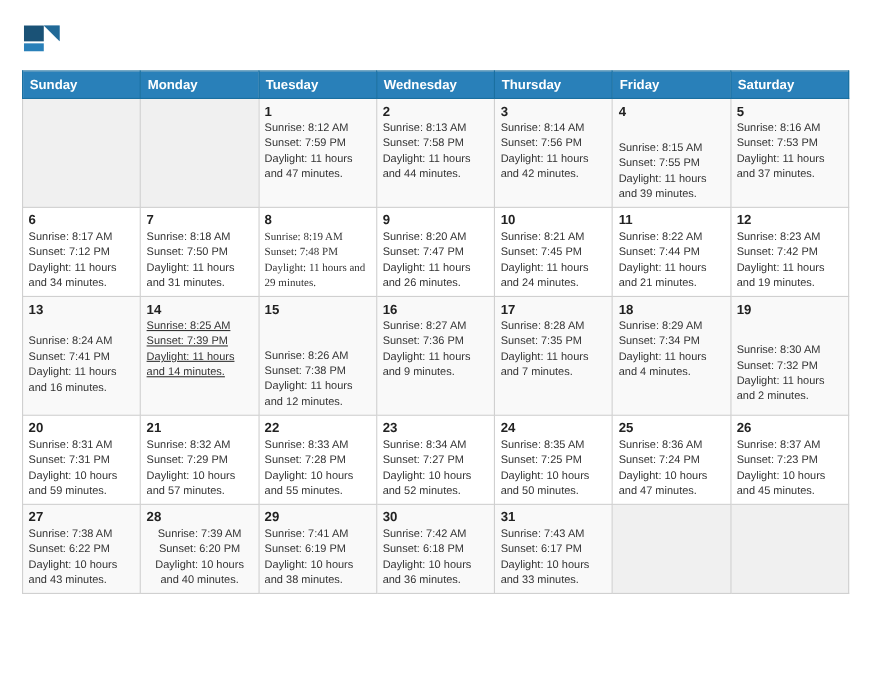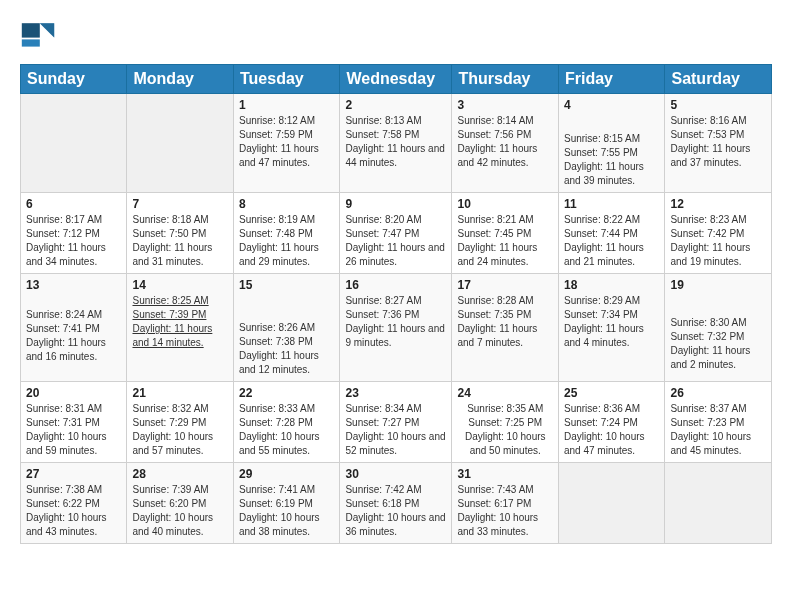--- a/index.html
+++ b/index.html
@@ -54,21 +54,21 @@
     .calendar-table {
       width: 100%;
       border-collapse: collapse;
       font-size: 10.5px;
     }
     .calendar-table thead tr th {
       background: #2980b9;
       color: #fff;
       text-align: left;
       padding: 5px 6px;
-      font-size: 16px;
+      font-size: 12px;
       border: 1px solid #1a6fa0;
     }
     .calendar-table tbody tr td {
       border: 1px solid #d0d0d0;
       vertical-align: top;
       padding: 4px 5px;
       min-width: 95px;
       min-height: 70px;
       background: #fff;
     }
@@ -172,21 +172,21 @@
 Daylight: 11 hours and 34 minutes.</div>
           </td>
           <td>
             <span class="day-number">7</span>
             <div class="day-info" style="white-space: pre-line;">Sunrise: 8:18 AM
 Sunset: 7:50 PM
 Daylight: 11 hours and 31 minutes.</div>
           </td>
           <td>
             <span class="day-number">8</span>
-            <div class="day-info" style="white-space: pre-line;">Sunrise: 8:19 AM
+            <div class="day-info" style="white-space: pre-line; font-family: Liberation Serif, serif;">Sunrise: 8:19 AM
 Sunset: 7:48 PM
 Daylight: 11 hours and 29 minutes.</div>
           </td>
           <td>
             <span class="day-number">9</span>
             <div class="day-info" style="white-space: pre-line;">Sunrise: 8:20 AM
 Sunset: 7:47 PM
 Daylight: 11 hours and 26 minutes.</div>
           </td>
           <td>
@@ -272,21 +272,21 @@
 Daylight: 10 hours and 55 minutes.</div>
           </td>
           <td>
             <span class="day-number">23</span>
             <div class="day-info" style="white-space: pre-line;">Sunrise: 8:34 AM
 Sunset: 7:27 PM
 Daylight: 10 hours and 52 minutes.</div>
           </td>
           <td>
             <span class="day-number">24</span>
-            <div class="day-info" style="white-space: pre-line; text-align: center;">Sunrise: 8:35 AM
+            <div class="day-info" style="white-space: pre-line;">Sunrise: 8:35 AM
 Sunset: 7:25 PM
 Daylight: 10 hours and 50 minutes.</div>
           </td>
           <td>
             <span class="day-number">25</span>
             <div class="day-info" style="white-space: pre-line;">Sunrise: 8:36 AM
 Sunset: 7:24 PM
 Daylight: 10 hours and 47 minutes.</div>
           </td>
           <td>
@@ -298,21 +298,21 @@
         </tr>
         <tr>
           <td>
             <span class="day-number">27</span>
             <div class="day-info" style="white-space: pre-line;">Sunrise: 7:38 AM
 Sunset: 6:22 PM
 Daylight: 10 hours and 43 minutes.</div>
           </td>
           <td>
             <span class="day-number">28</span>
-            <div class="day-info" style="white-space: pre-line;">Sunrise: 7:39 AM
+            <div class="day-info" style="white-space: pre-line; text-align: center;">Sunrise: 7:39 AM
 Sunset: 6:20 PM
 Daylight: 10 hours and 40 minutes.</div>
           </td>
           <td>
             <span class="day-number">29</span>
             <div class="day-info" style="white-space: pre-line;">Sunrise: 7:41 AM
 Sunset: 6:19 PM
 Daylight: 10 hours and 38 minutes.</div>
           </td>
           <td>

